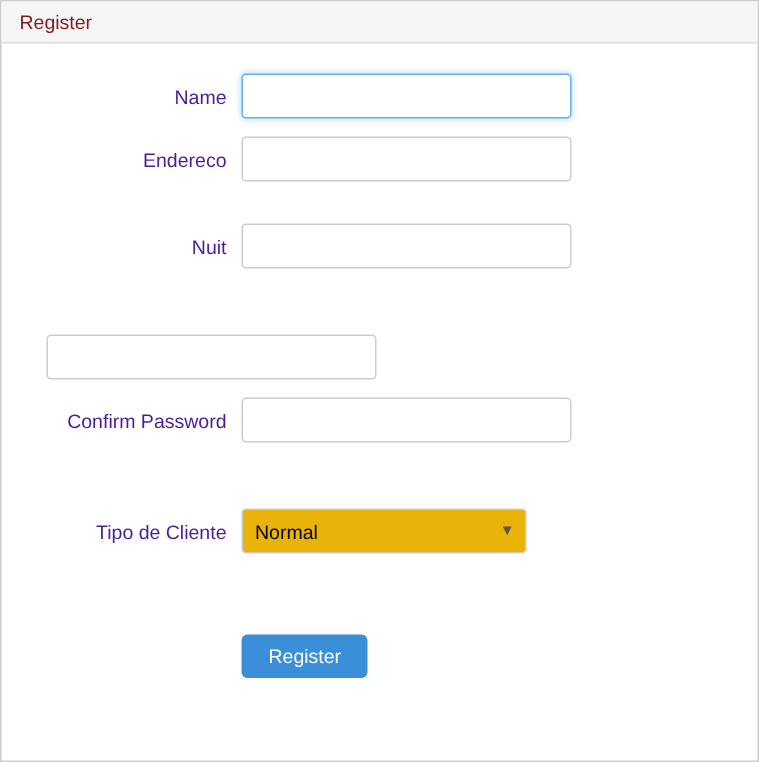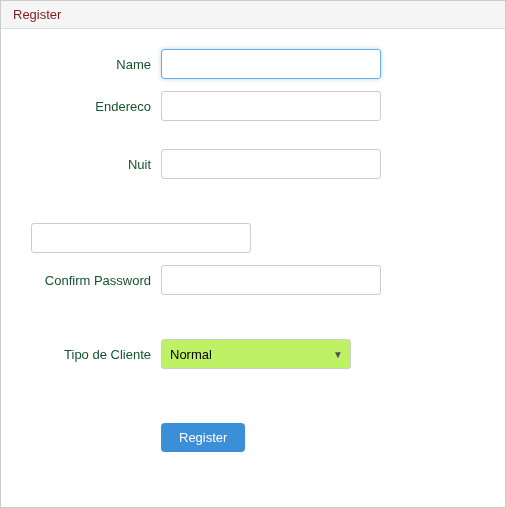--- a/index.html
+++ b/index.html
@@ -41,21 +41,21 @@
     .form-group {
       display: flex;
       align-items: center;
       margin-bottom: 12px;
     }
 
     .form-group label {
       width: 130px;
       text-align: right;
       padding-right: 10px;
-      color: #14532d;
+      color: #4c1d95;
       font-size: 13px;
       flex-shrink: 0;
     }
 
     .form-group input[type="text"],
     .form-group input[type="email"],
     .form-group input[type="password"] {
       width: 220px;
       height: 30px;
       border: 1px solid #ccc;
@@ -81,21 +81,21 @@
 
     .select-wrapper select {
       width: 190px;
       height: 30px;
       border: 1px solid #ccc;
       border-radius: 3px;
       padding: 4px 28px 4px 8px;
       font-size: 13px;
       appearance: none;
       -webkit-appearance: none;
-      background: #bef264;
+      background: #eab308;
       cursor: pointer;
       outline: none;
     }
 
     .select-wrapper::after {
       content: '▼';
       position: absolute;
       right: 8px;
       top: 50%;
       transform: translateY(-50%);

